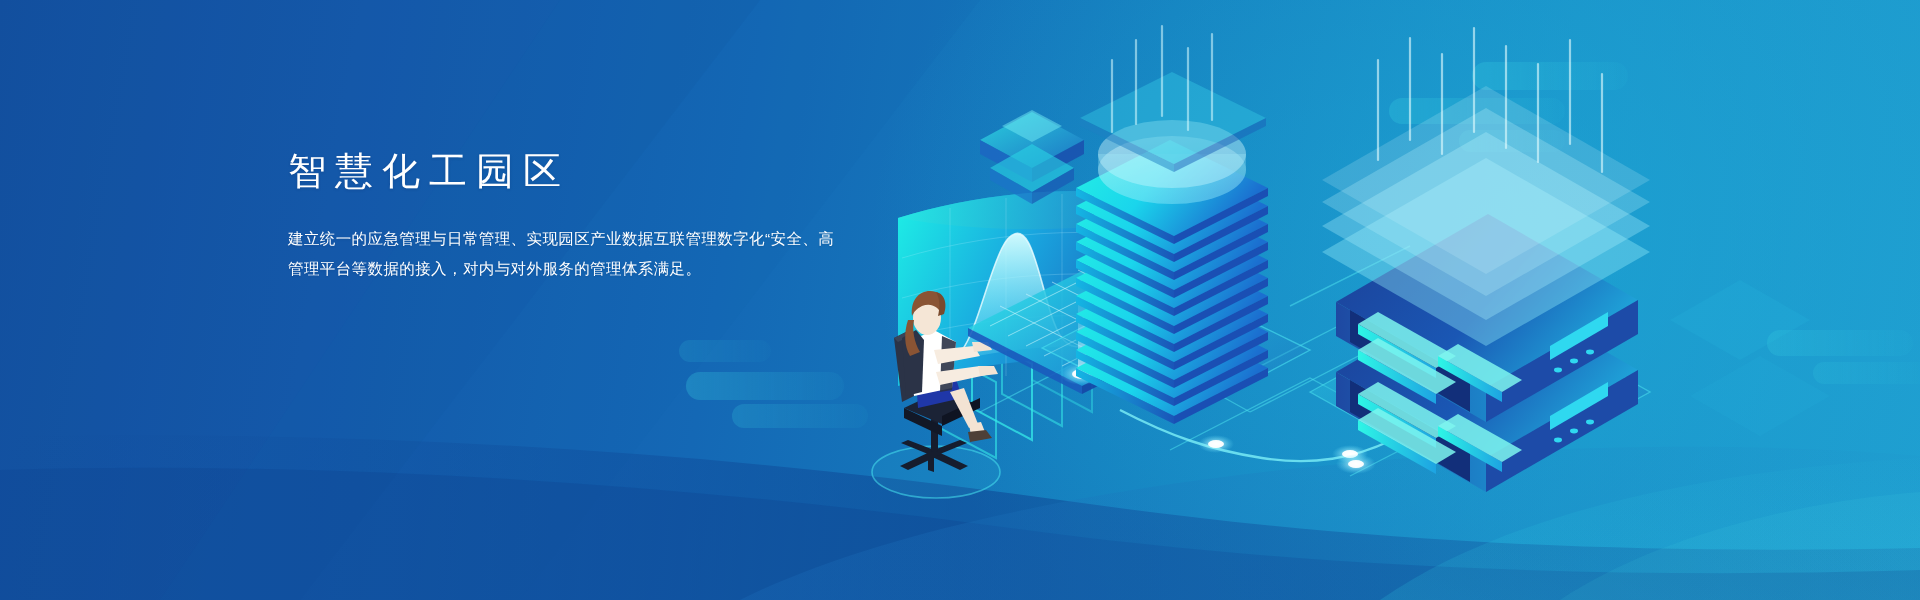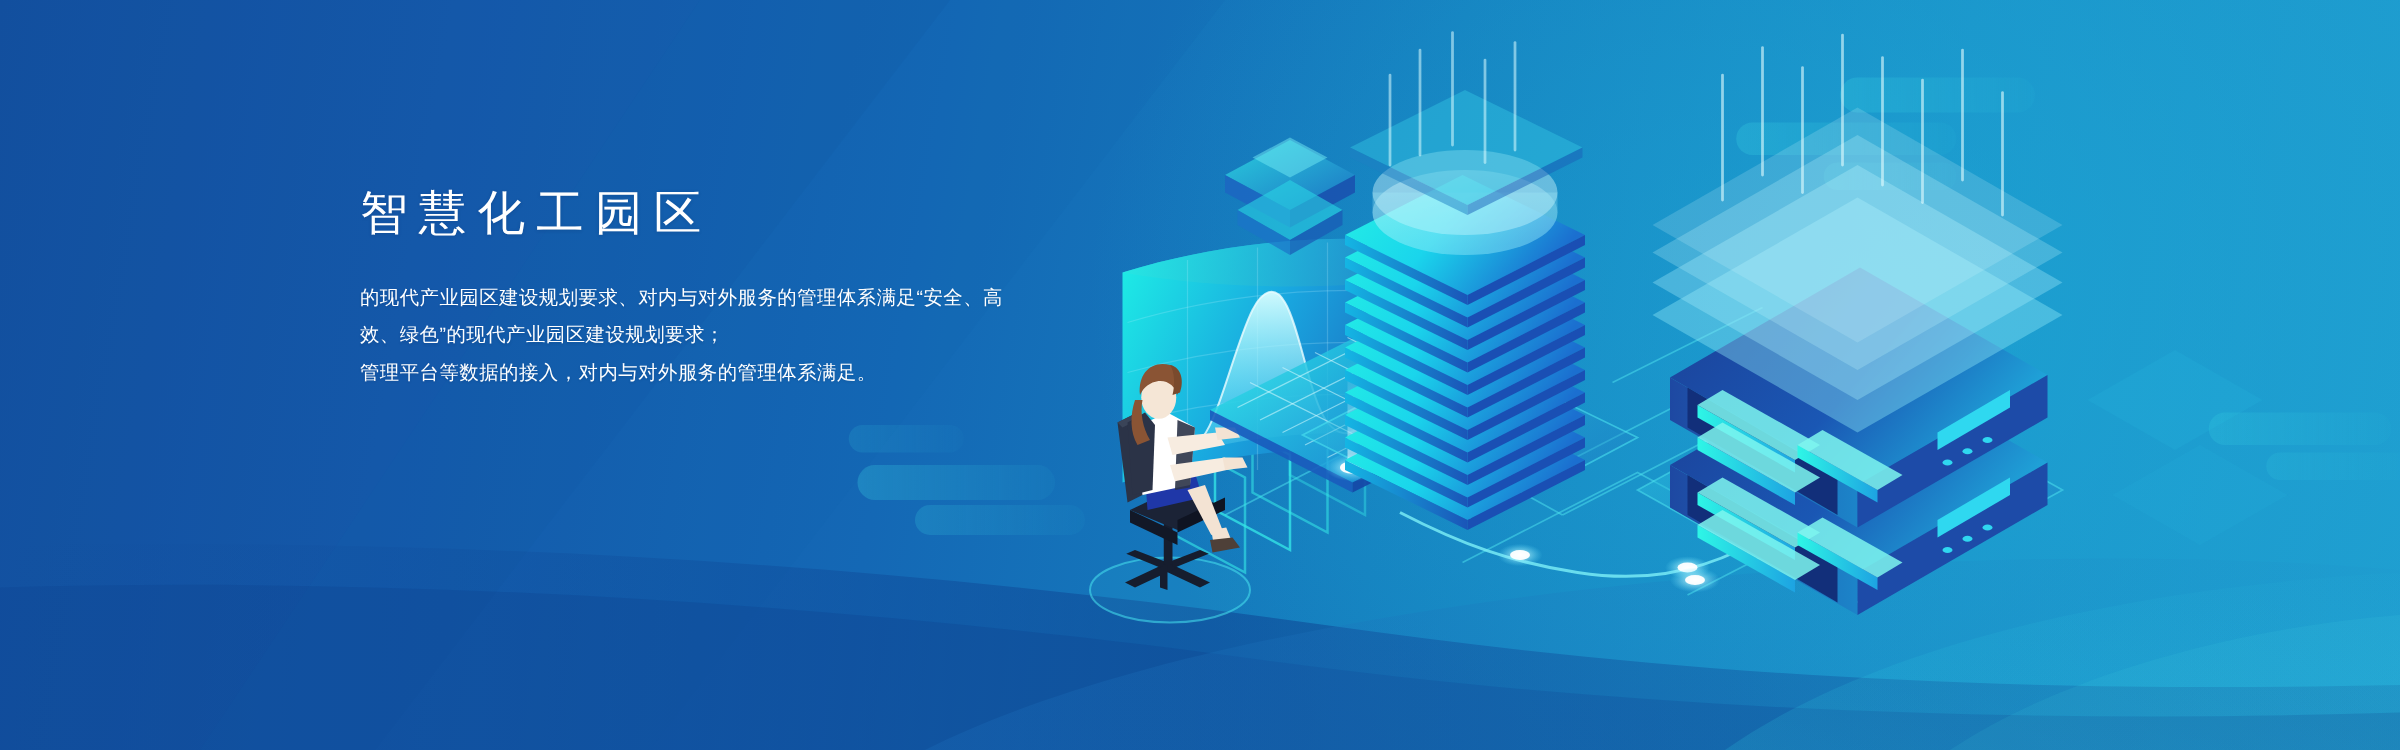--- a/index.html
+++ b/index.html
@@ -87,22 +87,21 @@
 
     <g opacity="0.7">
       <path d="M1780,330 h120 a13,13 0 0 1 0,26 h-120 a13,13 0 0 1 0,-26 z" fill="url(#cld)"></path>
       <path d="M1824,362 h96 a11,11 0 0 1 0,22 h-96 a11,11 0 0 1 0,-22 z" fill="url(#cld)" opacity="0.7"></path>
     </g>
   </svg>
 
   <div class="textblock">
     <div class="title">智慧化工园区</div>
     <div class="desc">
-      <p>的现代产业园区建设规划要求、对内与对外服务的管理体系满足“安全、高</p>
-      <p>效、绿色”的现代产业园区建设规划要求；</p>
+      <p>建立统一的应急管理与日常管理、实现园区产业数据互联管理数字化“安全、高</p>
       <p>管理平台等数据的接入，对内与对外服务的管理体系满足。</p>
     </div>
   </div>
 
   <div class="illus">
     <svg width="1270" height="560" viewBox="0 0 1270 560">
       <defs>
         <linearGradient id="scrG" x1="0" y1="0" x2="1" y2="0.3">
           <stop offset="0" stop-color="#1ef0e6"></stop>
           <stop offset="0.45" stop-color="#19a6df"></stop>

